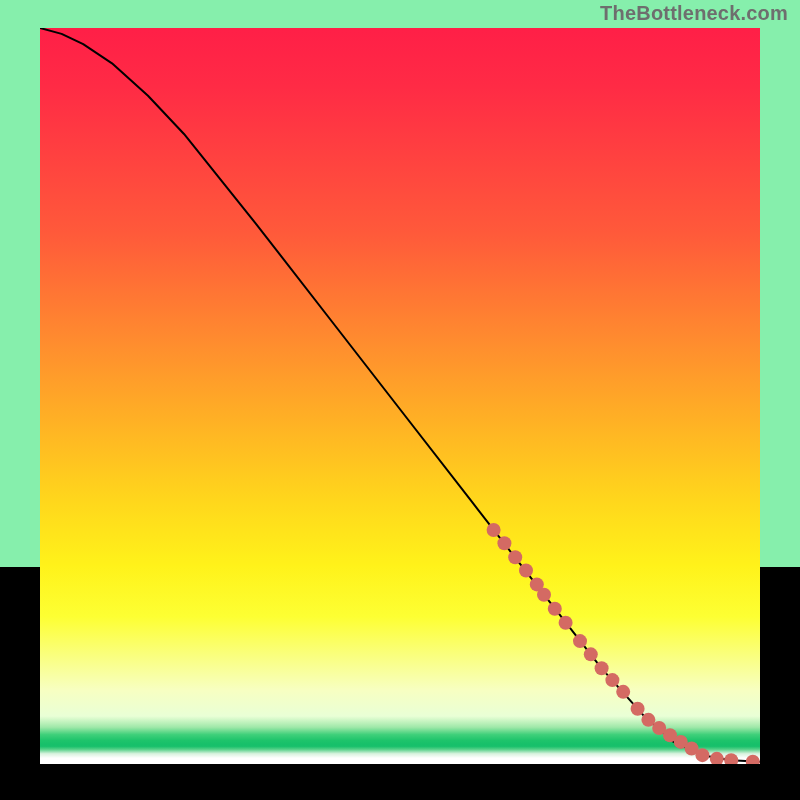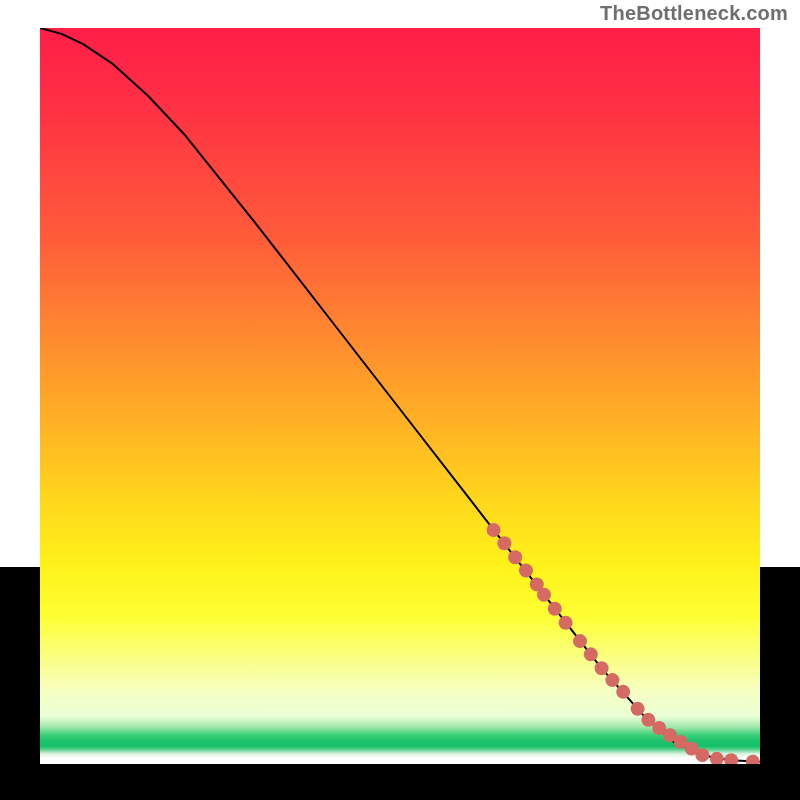--- a/index.html
+++ b/index.html
@@ -8,21 +8,21 @@
     width: 800px;
     height: 800px;
     background: #000;
     font-family: Arial, Helvetica, sans-serif;
     overflow: hidden;
   }
   .wrap {
     position: relative;
     width: 800px;
     height: 567px;
-    background: #ffffff;
+    background: #86efac;
   }
   .watermark {
     position: absolute;
     top: 2px;
     right: 12px;
     color: #6e6e6e;
     font-size: 20px;
     font-weight: 600;
     letter-spacing: 0.2px;
     user-select: none;

